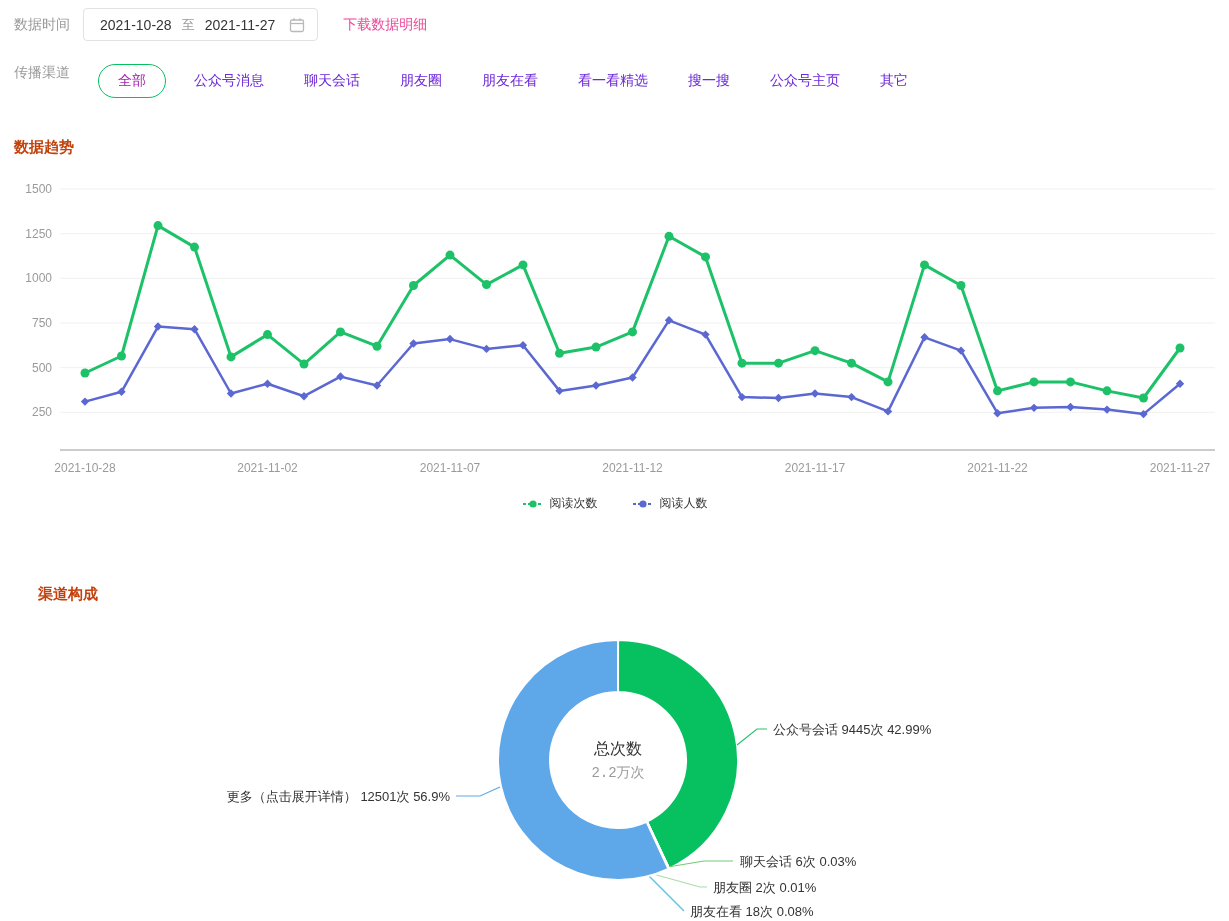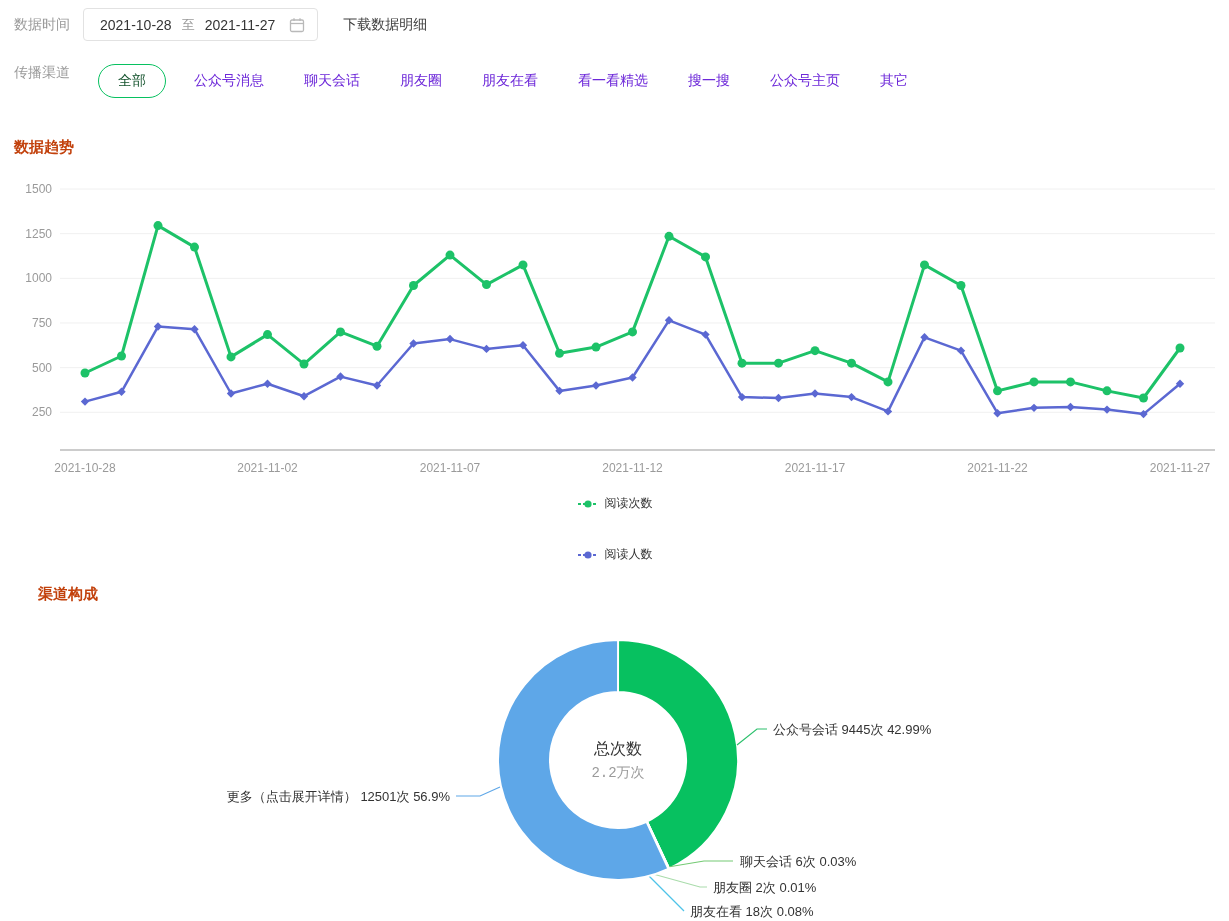--- a/index.html
+++ b/index.html
@@ -6,32 +6,32 @@
   body{position:relative;width:1229px;height:921px;overflow:hidden;
        font-family:"Liberation Sans",sans-serif;color:#333;}
   .gray{color:#9a9a9a;}
   #toolbar{position:absolute;left:14px;top:8px;display:flex;align-items:center;}
   #toolbar .field-label{font-size:14px;margin-right:13px;}
   #date-range{display:flex;align-items:center;border:1px solid #e2e2e2;border-radius:4px;
               height:31px;padding:0 12px 0 16px;cursor:pointer;box-sizing:content-box;}
   #date-range .date{font-size:14px;color:#353535;}
   #date-range .to{font-size:13px;color:#9a9a9a;margin:0 10px;}
   #calendar-icon{margin-left:14px;display:inline-flex;}
-  #download-link{margin-left:25px;font-size:14px;color:#404040;cursor:pointer;}
+  #download-link{margin-left:25px;font-size:14px;color:#ec4899;cursor:pointer;}
   #channels{position:absolute;left:14px;top:64px;display:flex;align-items:flex-start;height:34px;}
   #channels .field-label{font-size:14px;margin-right:28px;}
-  .tab-pill{border:1px solid #07c160;color:#14532d;font-size:14px;border-radius:17px;
+  .tab-pill{border:1px solid #07c160;color:#a21caf;font-size:14px;border-radius:17px;
             padding:7px 19px;margin-right:28px;cursor:pointer;}
   .tab{font-size:14px;color:#6d28d9;margin-right:40px;cursor:pointer;white-space:nowrap;}
   .section-title{position:absolute;left:14px;font-size:15px;font-weight:600;color:#c2410c;}
   #trend-title{top:138px;}
   #comp-title{top:585px;margin-left:24px;}
   #trend-chart{position:absolute;left:0;top:175px;}
   #trend-legend{position:absolute;left:0;top:495px;width:1229px;display:flex;
-                justify-content:center;gap:34px;align-items:center;flex-direction:column;}
+                justify-content:center;gap:34px;align-items:center;}
   .legend-item{display:flex;align-items:center;gap:6px;font-size:12px;color:#333;cursor:pointer;}
   #pie-chart{position:absolute;left:0;top:612px;}
   .donut-center{position:absolute;left:518px;width:200px;text-align:center;}
   #donut-center-label{top:739px;font-size:16px;color:#333;}
   #donut-center-value{top:764px;font-size:14px;color:#9a9a9a;font-family:Liberation Mono, monospace;}
   svg text{font-family:"Liberation Sans",sans-serif;}
 </style>
 </head>
 <body>
 

